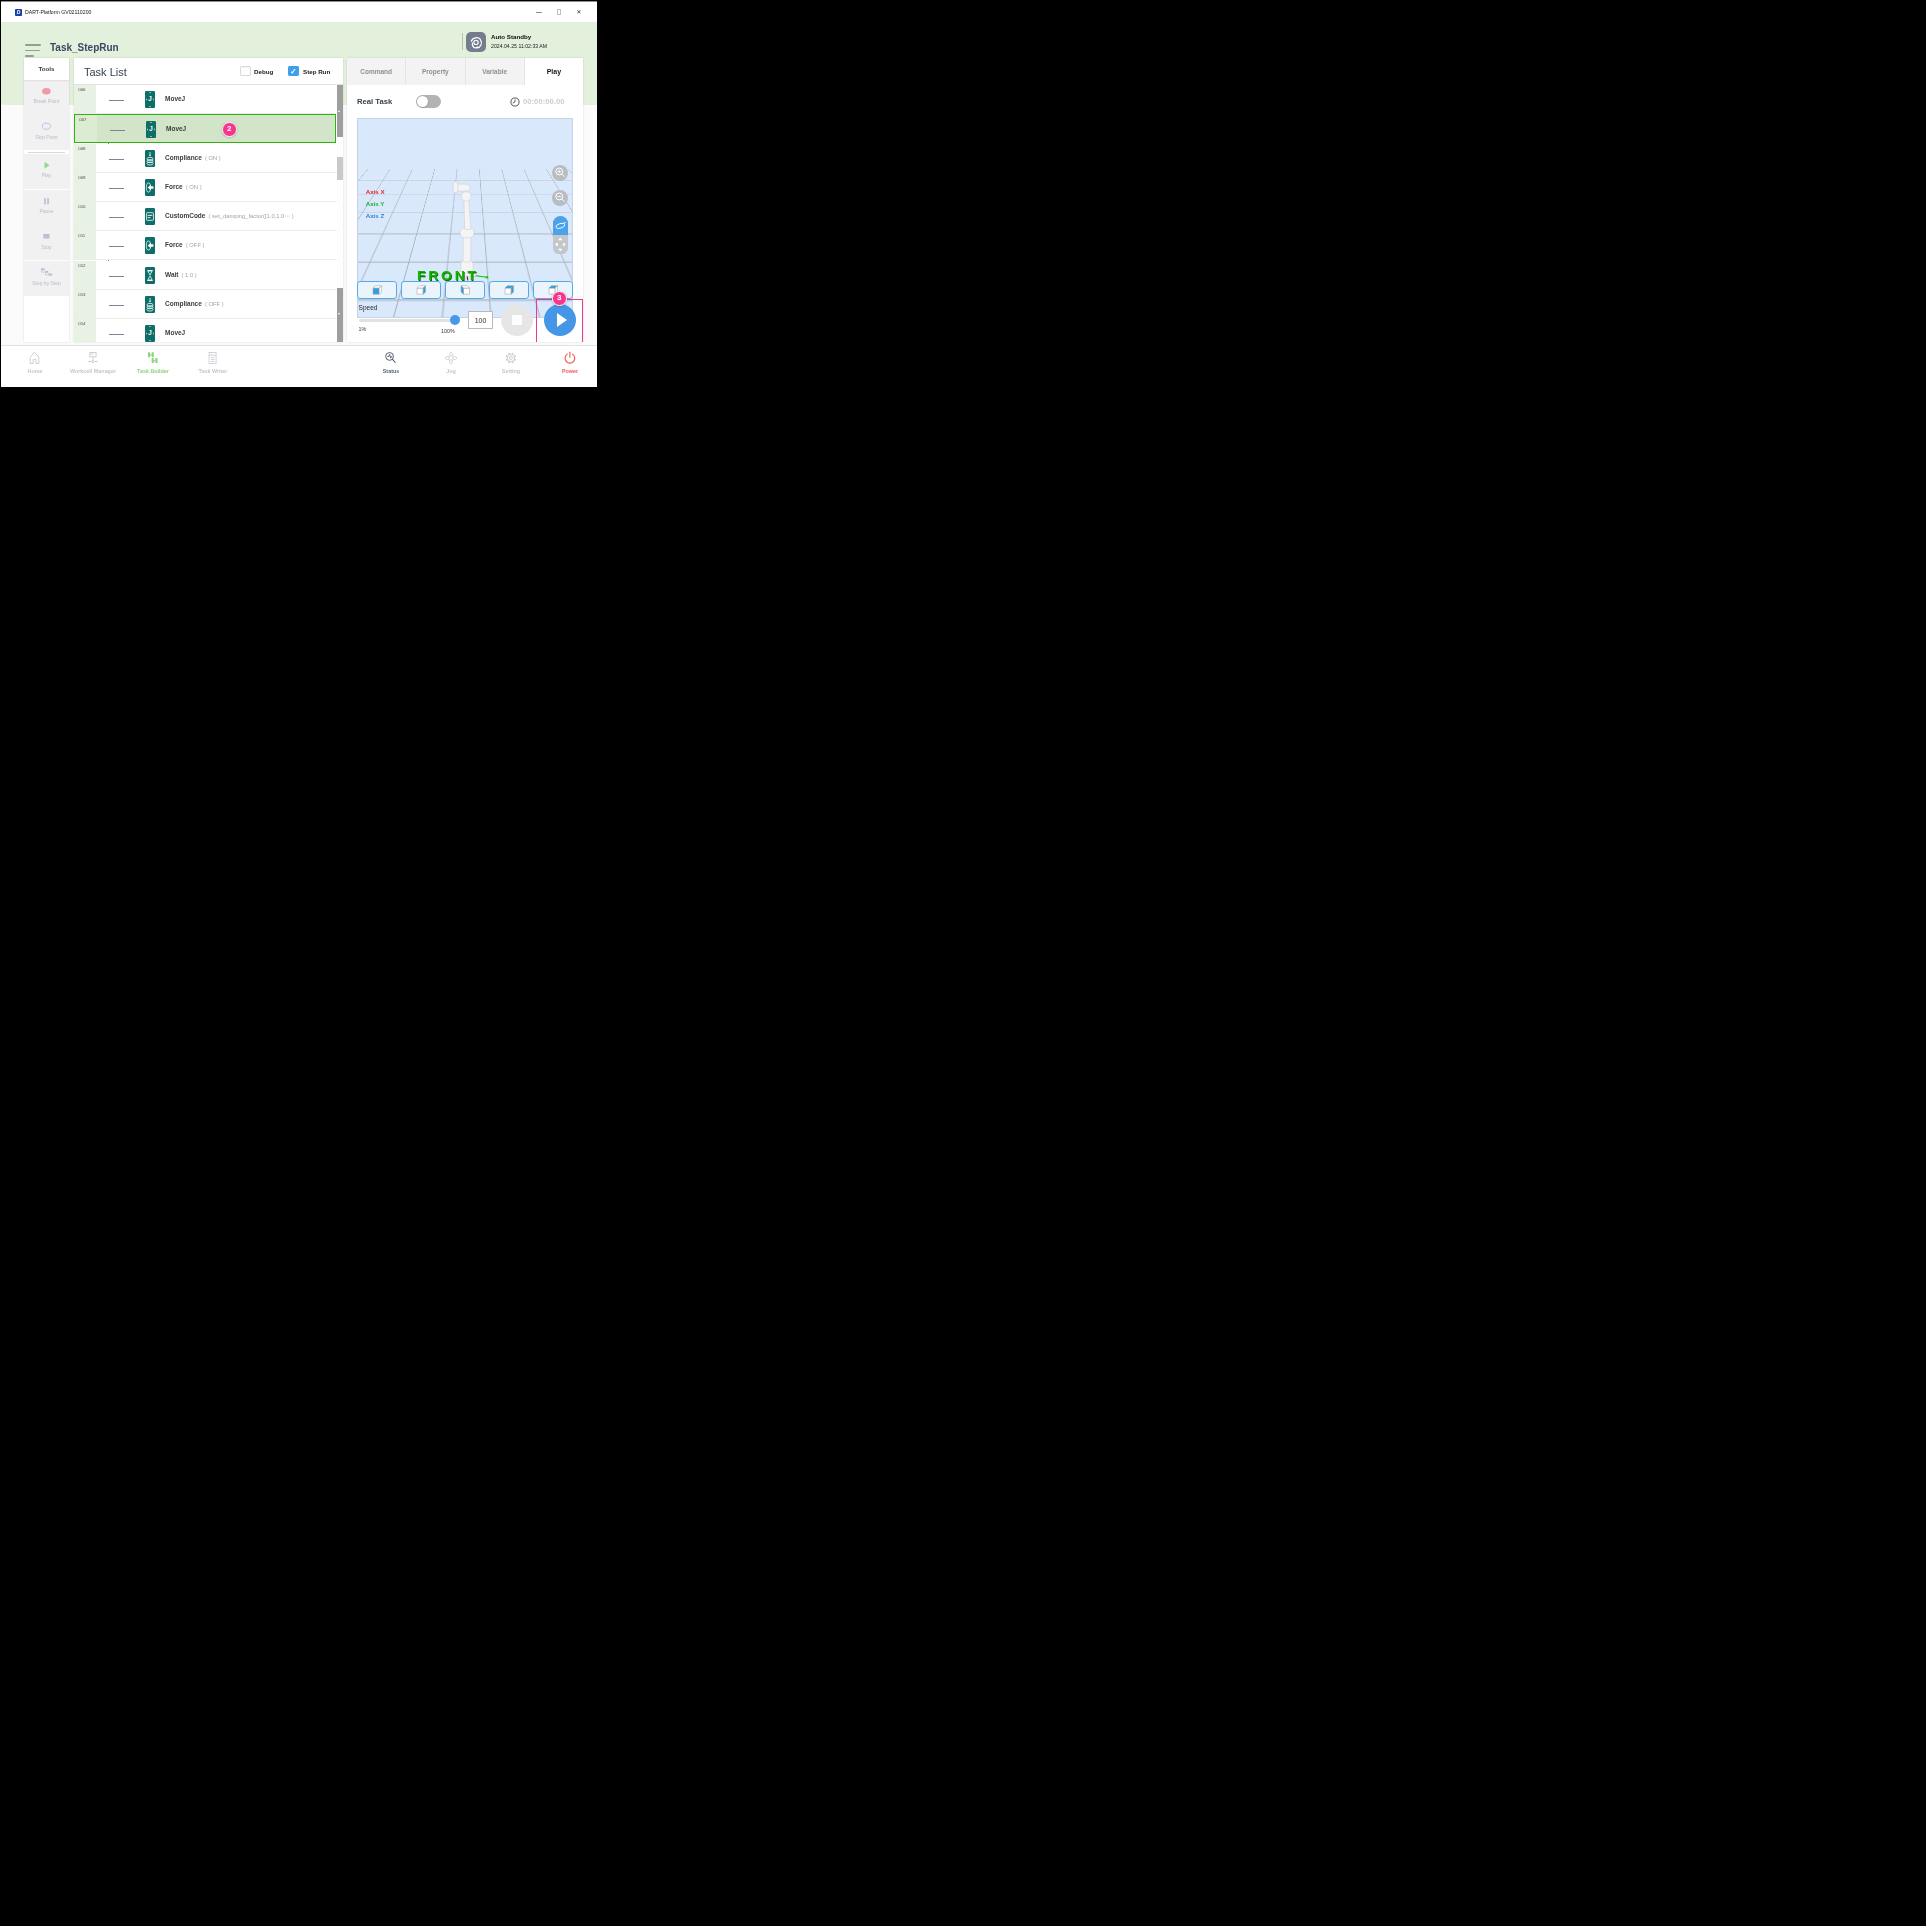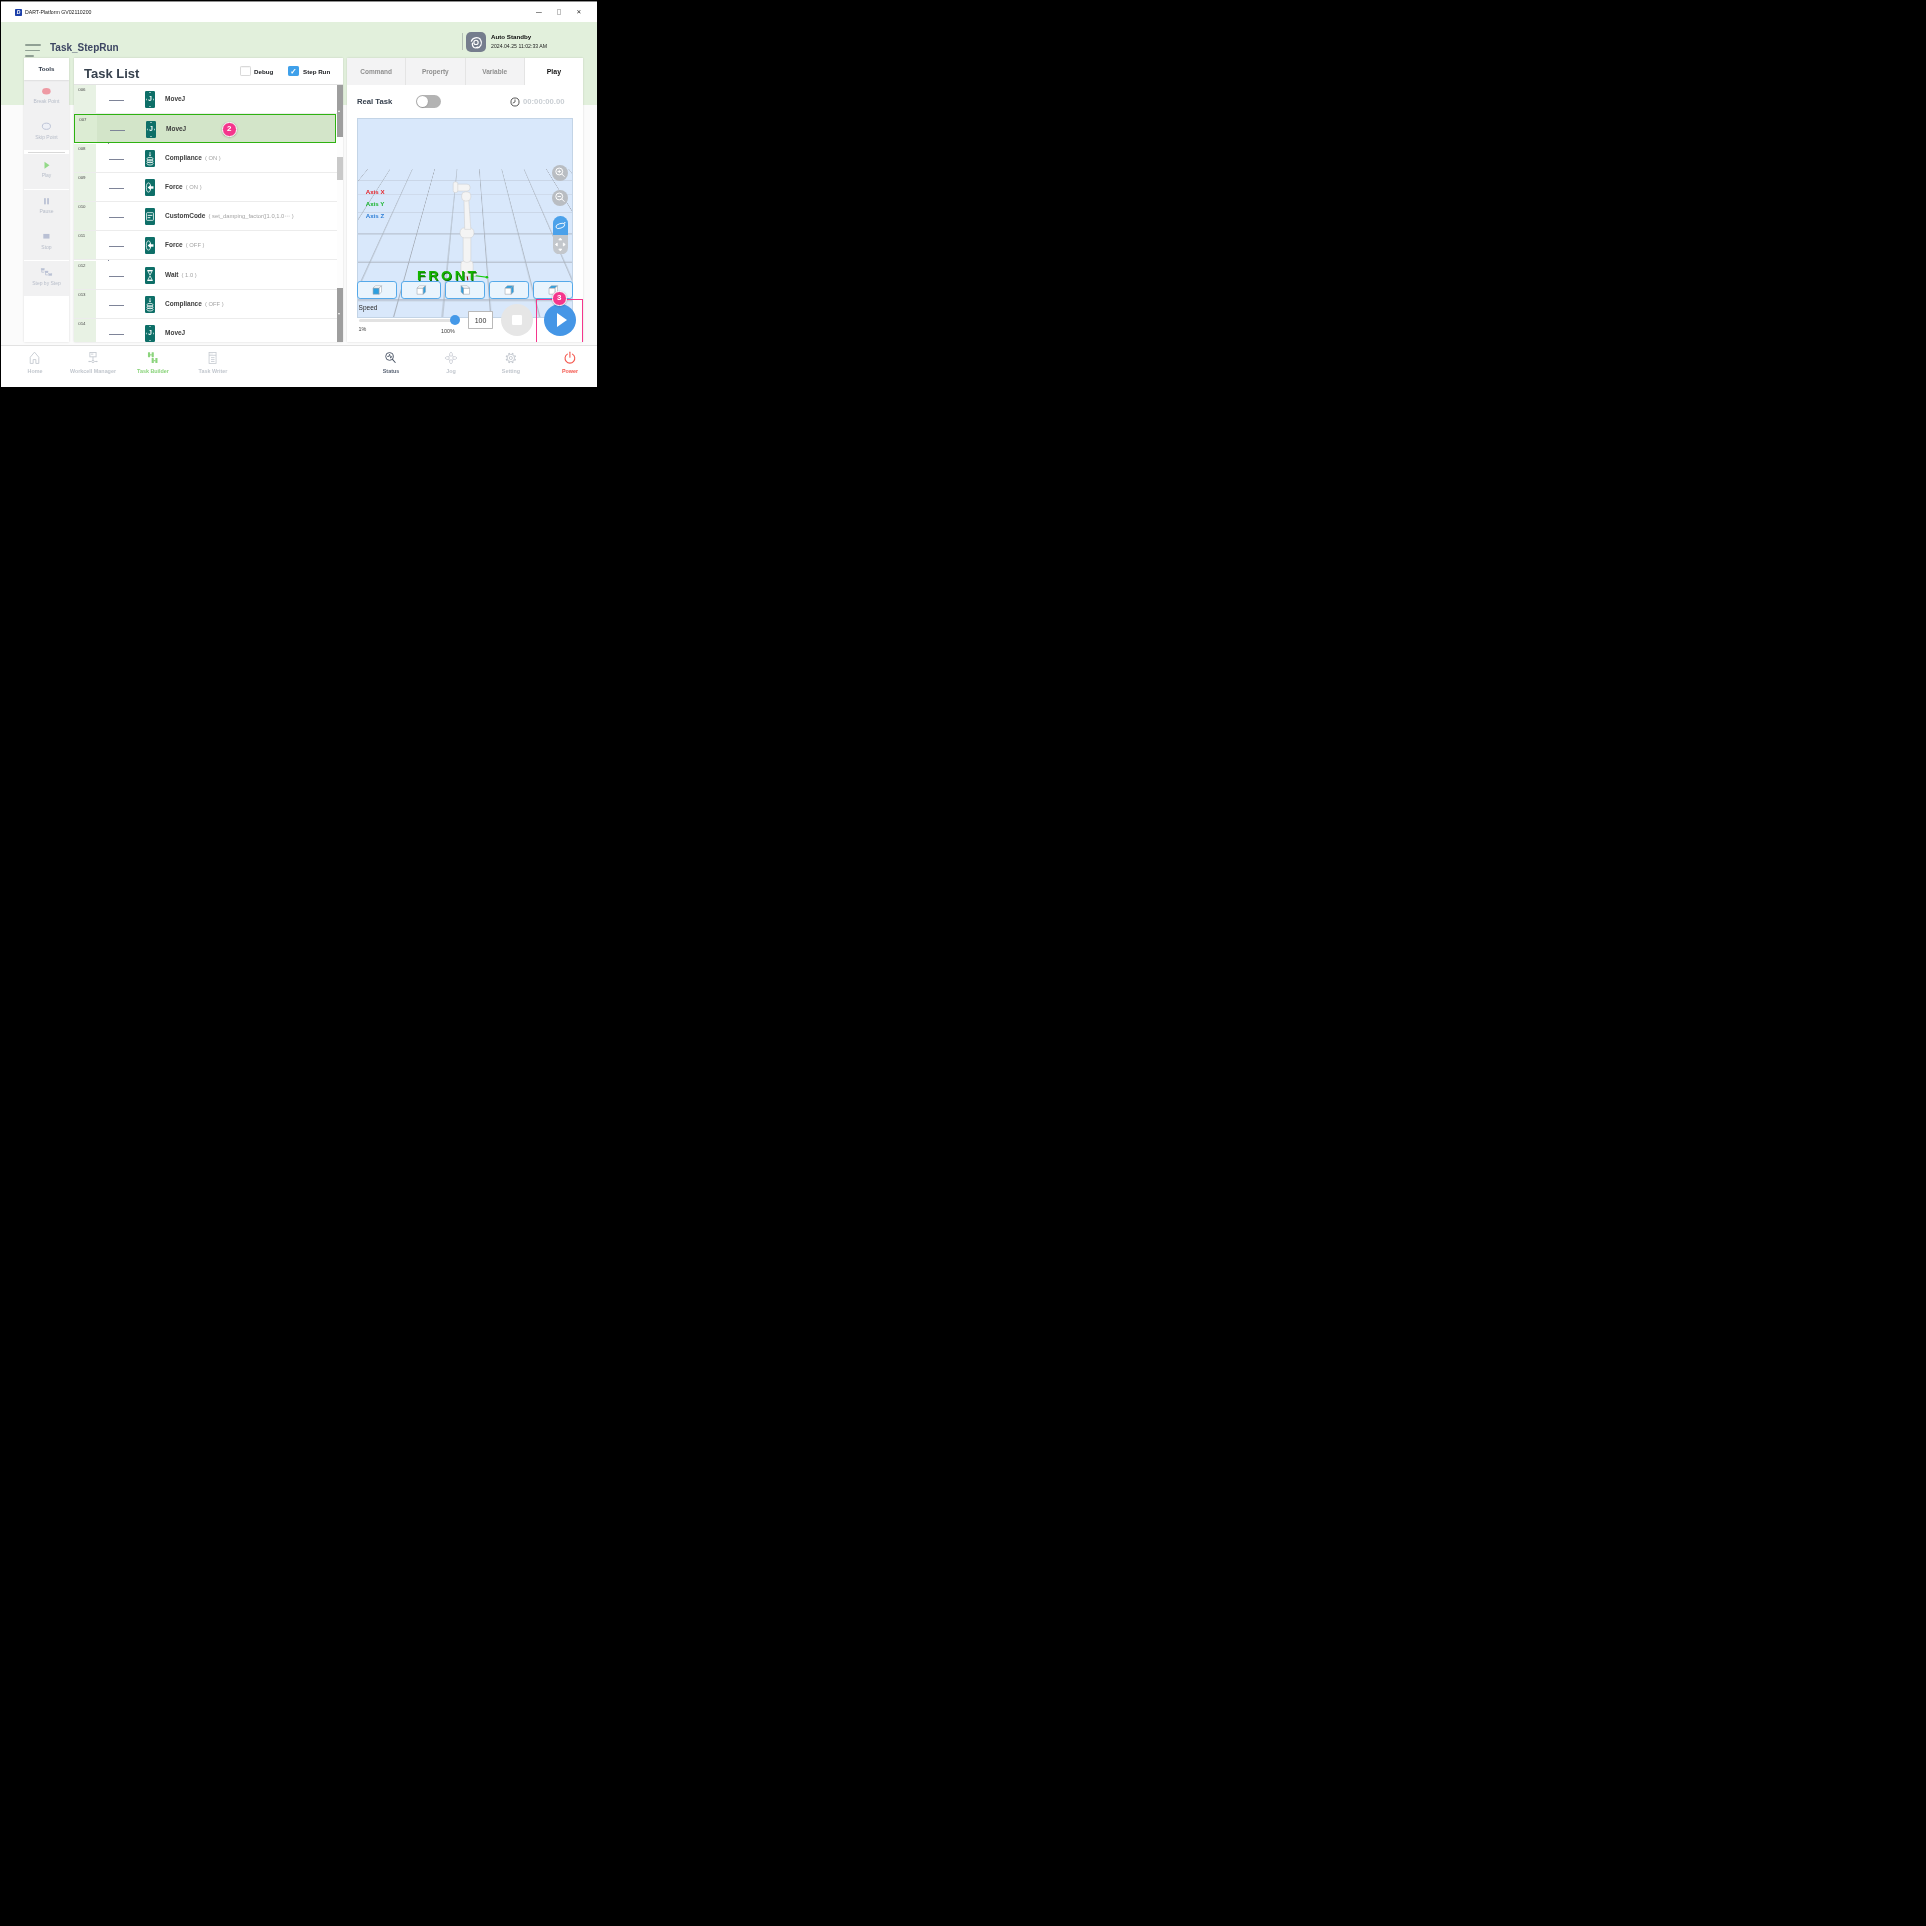--- a/index.html
+++ b/index.html
@@ -49,21 +49,21 @@
   .tools-header { height:21.6px; line-height:21.6px; text-align:center; font-size:6.2px; font-weight:bold;
                   color:#2e3847; background:#fff; box-shadow:0 0.8px 1.2px rgba(0,0,0,.08); position:relative; z-index:2;}
   .tools-body { position:absolute; top:21.6px; left:0; right:0; bottom:0; background:#fff; }
   .tool-item { position:relative; height:35px; margin-bottom:0.8px; background:#f1f1f2; text-align:center; cursor:pointer; }
   .tool-item .ticon { display:inline-block; margin-top:7px; height:10px; }
   .tool-item .tlabel { display:block; margin-top:1.5px; font-size:5px; color:#b7bdc9; }
   .tool-divider { height:0.4px; background:#d8d8d8; margin:1.5px 3.9px; }
 
   
   .task-header { position:relative; height:26.6px; border-bottom:0.4px solid #e3e3e3; }
-  .task-header h2 { position:absolute; left:10px; top:8px; font-size:13px; font-weight:bold; color:#38424f; }
+  .task-header h2 { position:absolute; left:10px; top:8px; font-size:11px; font-weight:normal; color:#38424f; }
   .chk { position:absolute; top:7.7px; width:10.8px; height:10.8px; border:0.8px solid #d9d9d9; border-radius:1.2px;
          background:#fff; box-shadow:inset 0 0.8px 0.8px rgba(0,0,0,.06); cursor:pointer; }
   .chk.checked { background:#3fa0ea; border-color:#3fa0ea; color:#fff; font-size:7.7px; font-weight:bold;
                  text-align:center; line-height:10px; box-shadow:none; }
   .chk-label { position:absolute; top:9.6px; font-size:6.2px; font-weight:bold; color:#16181c; }
   #chk-debug { left:166px; } #lbl-debug { left:180px; }
   #chk-steprun { left:214px; } #lbl-steprun { left:229px; }
 
   .rows { position:absolute; left:0; top:27px; right:0; bottom:0; }
   .tree-line { position:absolute; left:34px; top:0; bottom:0; width:0.8px; background:#7e8498; }

